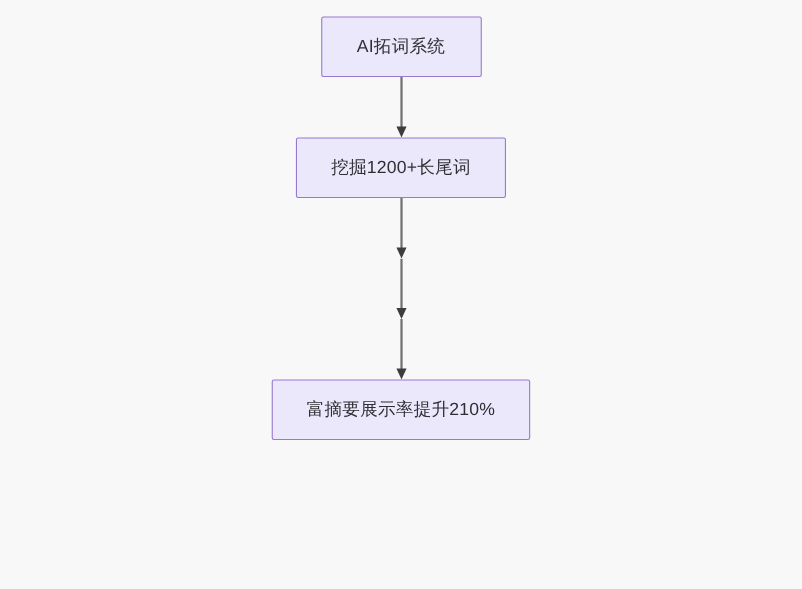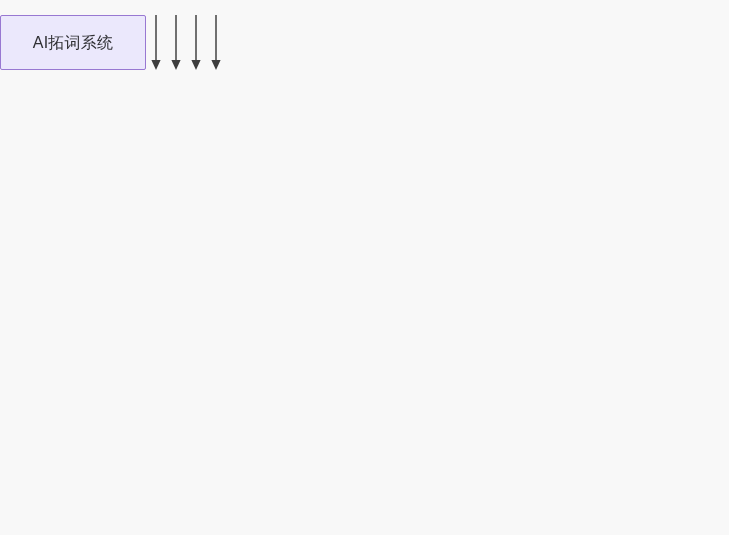--- a/index.html
+++ b/index.html
@@ -18,20 +18,21 @@
     width: 729px;
     height: 535px;
     box-sizing: border-box;
   }
   .chain {
     position: absolute;
     left: 0;
     top: 15px;
     width: 729px;
     display: flex;
+    flex-direction: column;
     align-items: center;
   }
   .node {
     box-sizing: border-box;
     height: 55px;
     background: #ebe8fc;
     border: 1.6px solid #9878d2;
     border-radius: 2px;
     display: flex;
     align-items: center;
@@ -68,20 +69,23 @@
       <span class="node-label">AI拓词系统</span>
     </div>
 
     <div class="connector">
       <svg width="20" height="55" viewBox="0 0 20 55">
         <line x1="10" y1="0" x2="10" y2="47" stroke="#707070" stroke-width="2"></line>
         <polygon points="10,55 5.4,45 14.6,45" fill="#3d3d3d"></polygon>
       </svg>
     </div>
 
+    <div class="node" style="width:191px">
+      <span class="node-label">挖掘1200+长尾词</span>
+    </div>
 
     <div class="connector">
       <svg width="20" height="55" viewBox="0 0 20 55">
         <line x1="10" y1="0" x2="10" y2="47" stroke="#707070" stroke-width="2"></line>
         <polygon points="10,55 5.4,45 14.6,45" fill="#3d3d3d"></polygon>
       </svg>
     </div>
 
 
     <div class="connector">
@@ -92,15 +96,18 @@
     </div>
 
 
     <div class="connector">
       <svg width="20" height="55" viewBox="0 0 20 55">
         <line x1="10" y1="0" x2="10" y2="47" stroke="#707070" stroke-width="2"></line>
         <polygon points="10,55 5.4,45 14.6,45" fill="#3d3d3d"></polygon>
       </svg>
     </div>
 
+    <div class="node" style="width:235px">
+      <span class="node-label">富摘要展示率提升210%</span>
+    </div>
 
   </div>
 </div>
 
 </body></html>

